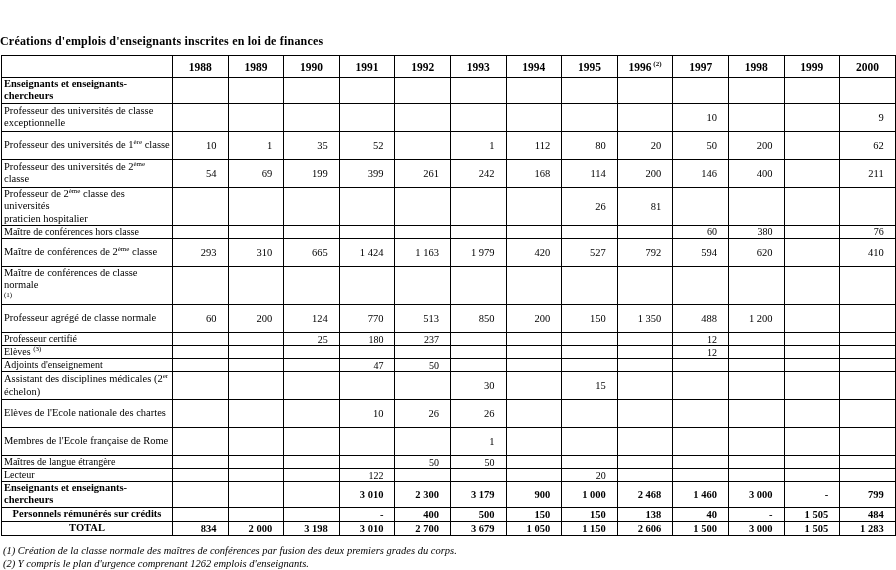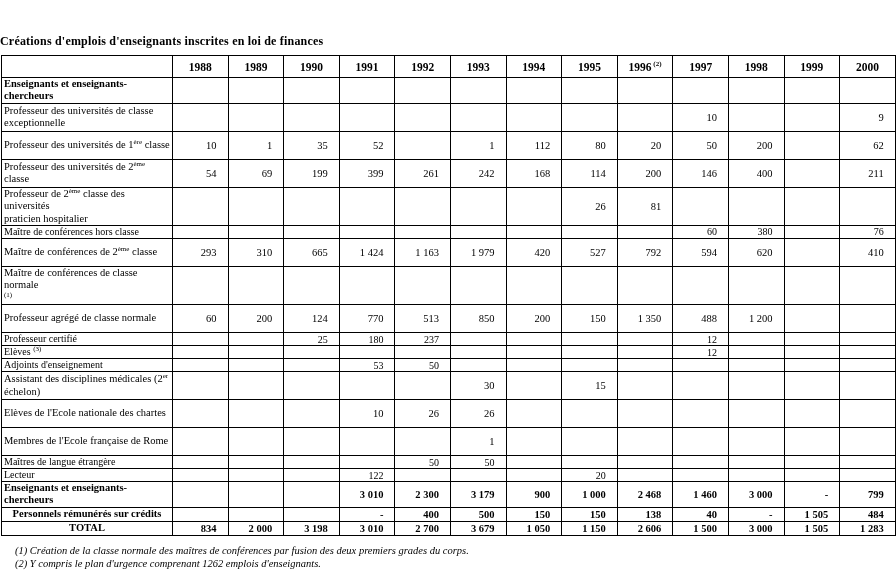--- a/index.html
+++ b/index.html
@@ -33,21 +33,21 @@
   }
   tr.r-section { height:22px; }
   tr.r-tall    { height:28px; }
   tr.r-thin    { height:13px; }
   tr.r-bold    { height:23px; }
   tr.r-boldc   { height:14px; }
   tr.r-section td, tr.r-bold td, tr.r-boldc td { font-weight:bold; }
   tr.r-boldc td.label { text-align:center; }
   tr.r-thin td.label, tr.r-thin td.val { font-size:10px; }
   .footnotes { padding:8px 0 0 3px; font-style:italic; font-size:10.5px; line-height:1.3; }
-  .footnote { white-space:nowrap;margin-left:12px; }
+  .footnote { white-space:nowrap; }
 </style>
 </head>
 <body>
 
 <div class="title">Créations d'emplois d'enseignants inscrites en loi de finances</div>
 
 <table>
   <colgroup id="cols">
       <col class="lbl">
       <col class="yr">
@@ -284,21 +284,21 @@
         <td class="val"></td>
         <td class="val"></td>
       </tr>
       <tr class="r-thin">
         <td class="label">
           <div><span>Adjoints d'enseignement</span></div>
         </td>
         <td class="val"></td>
         <td class="val"></td>
         <td class="val"></td>
-        <td class="val">53</td>
+        <td class="val">47</td>
         <td class="val">50</td>
         <td class="val"></td>
         <td class="val"></td>
         <td class="val"></td>
         <td class="val"></td>
         <td class="val"></td>
         <td class="val"></td>
         <td class="val"></td>
         <td class="val"></td>
       </tr>

